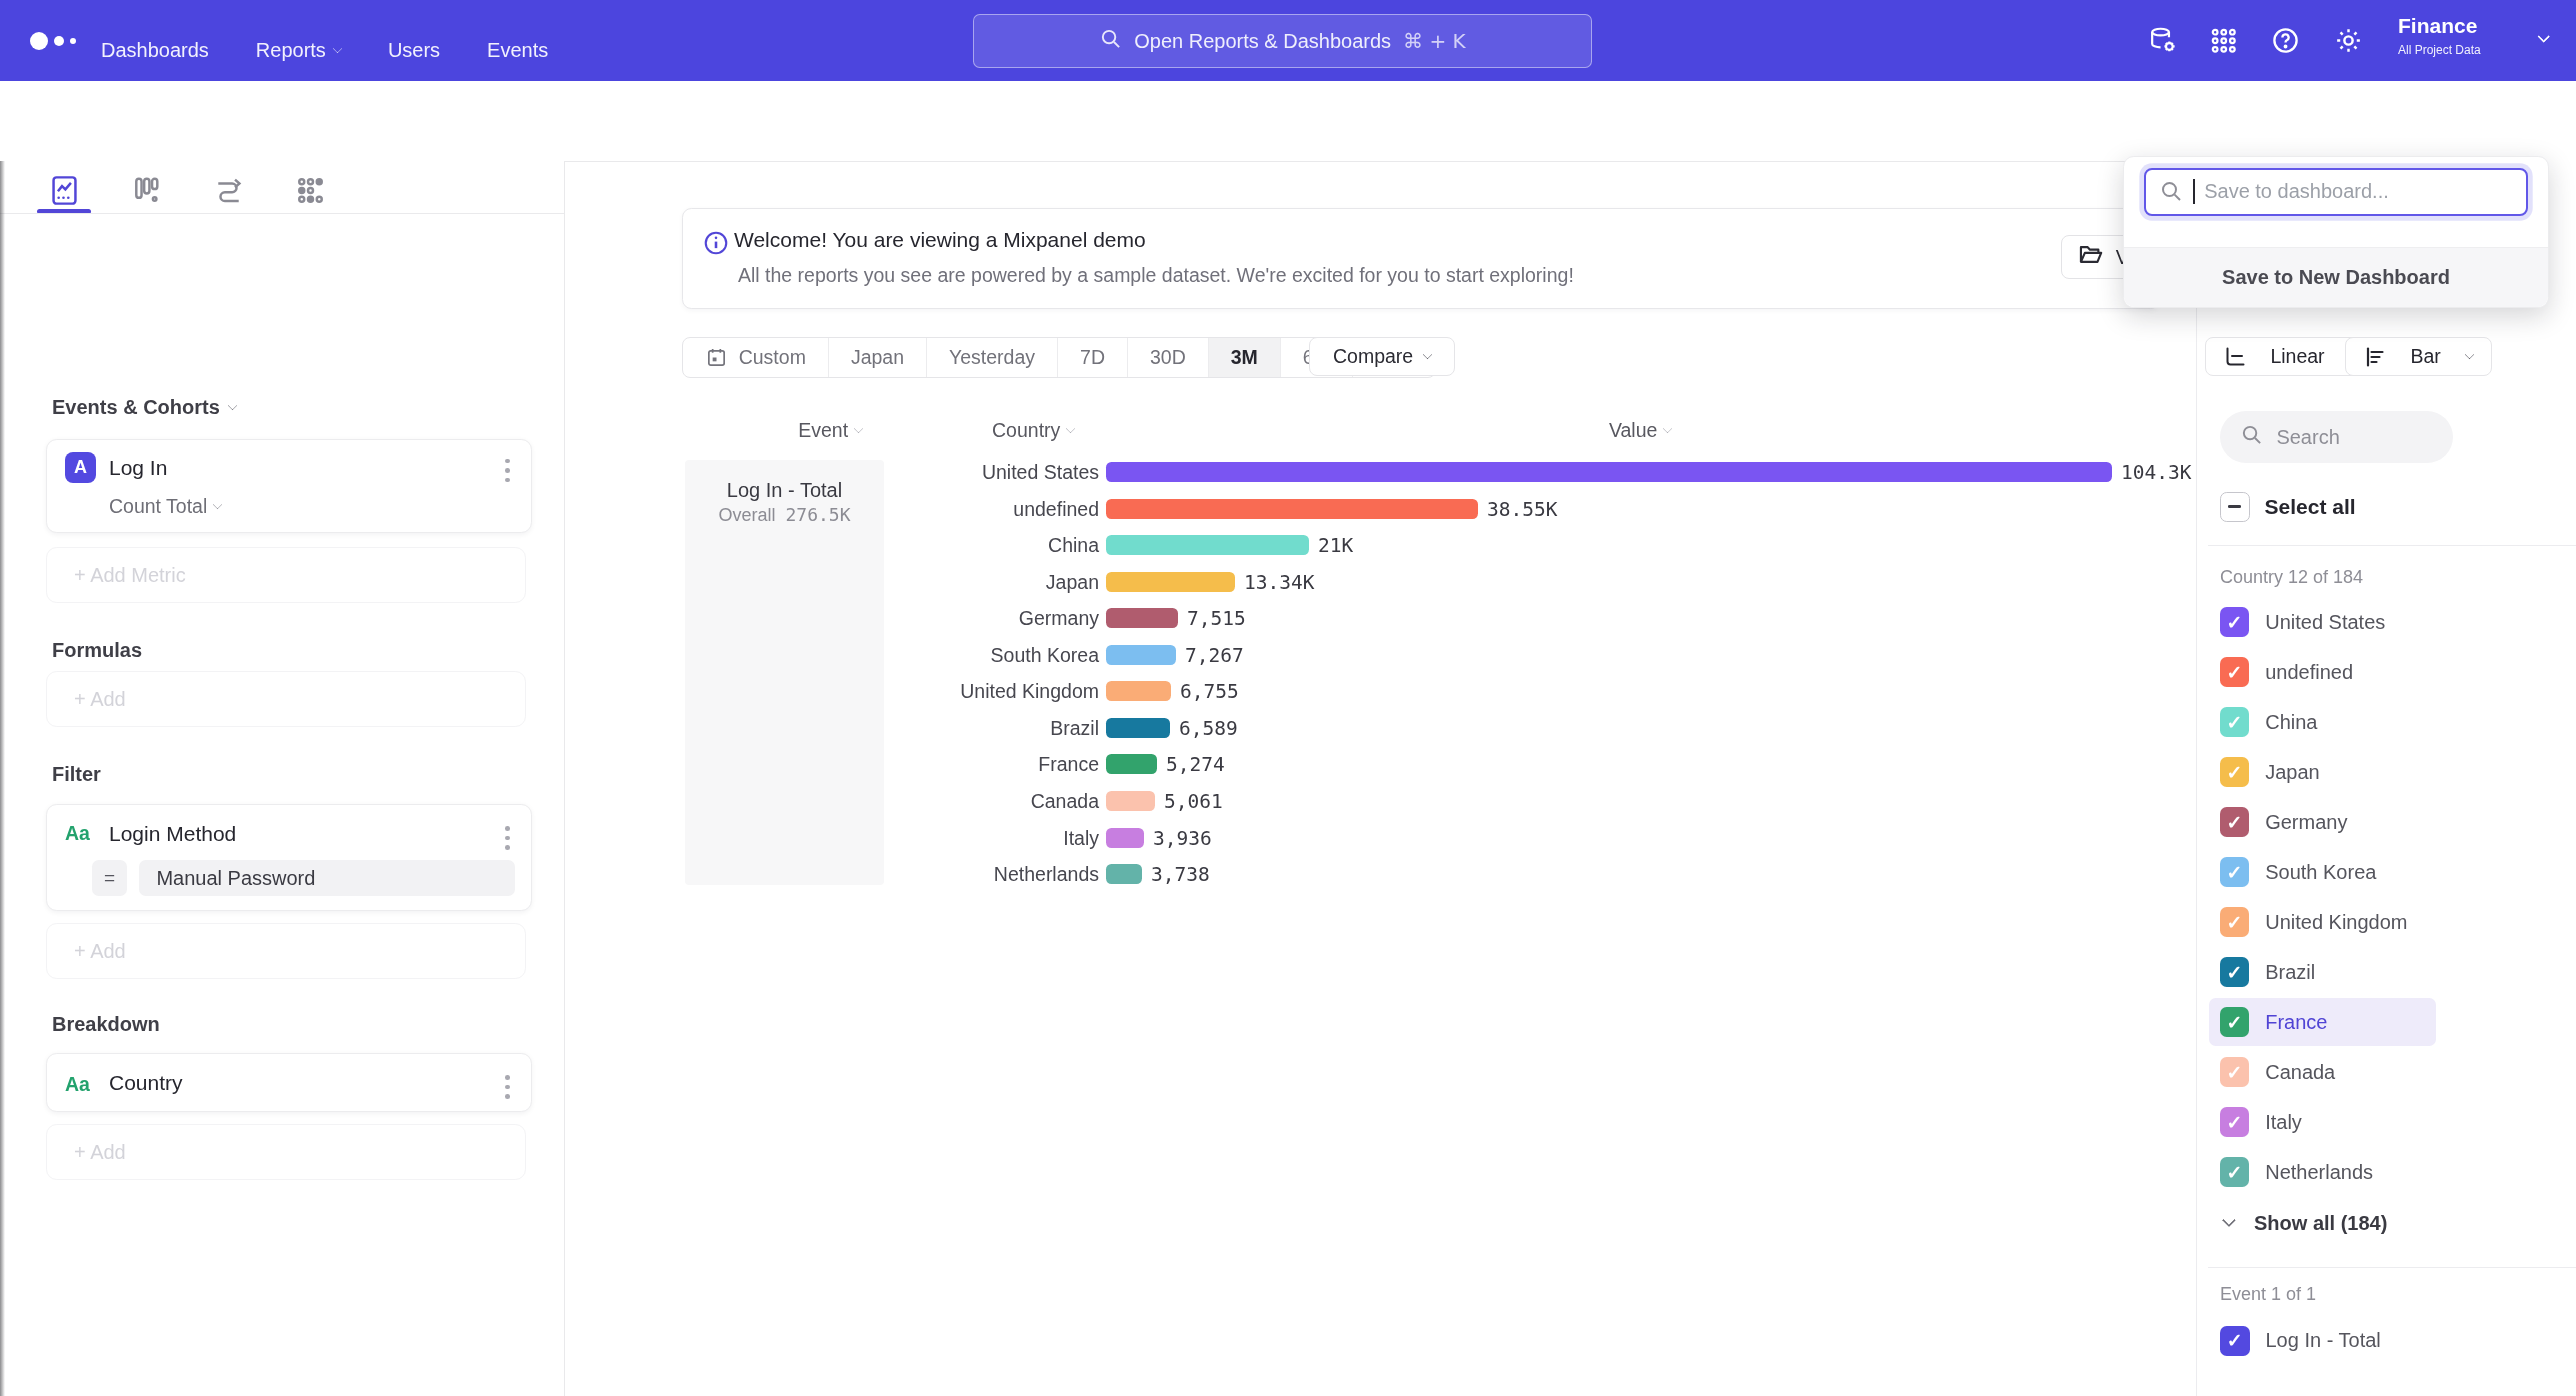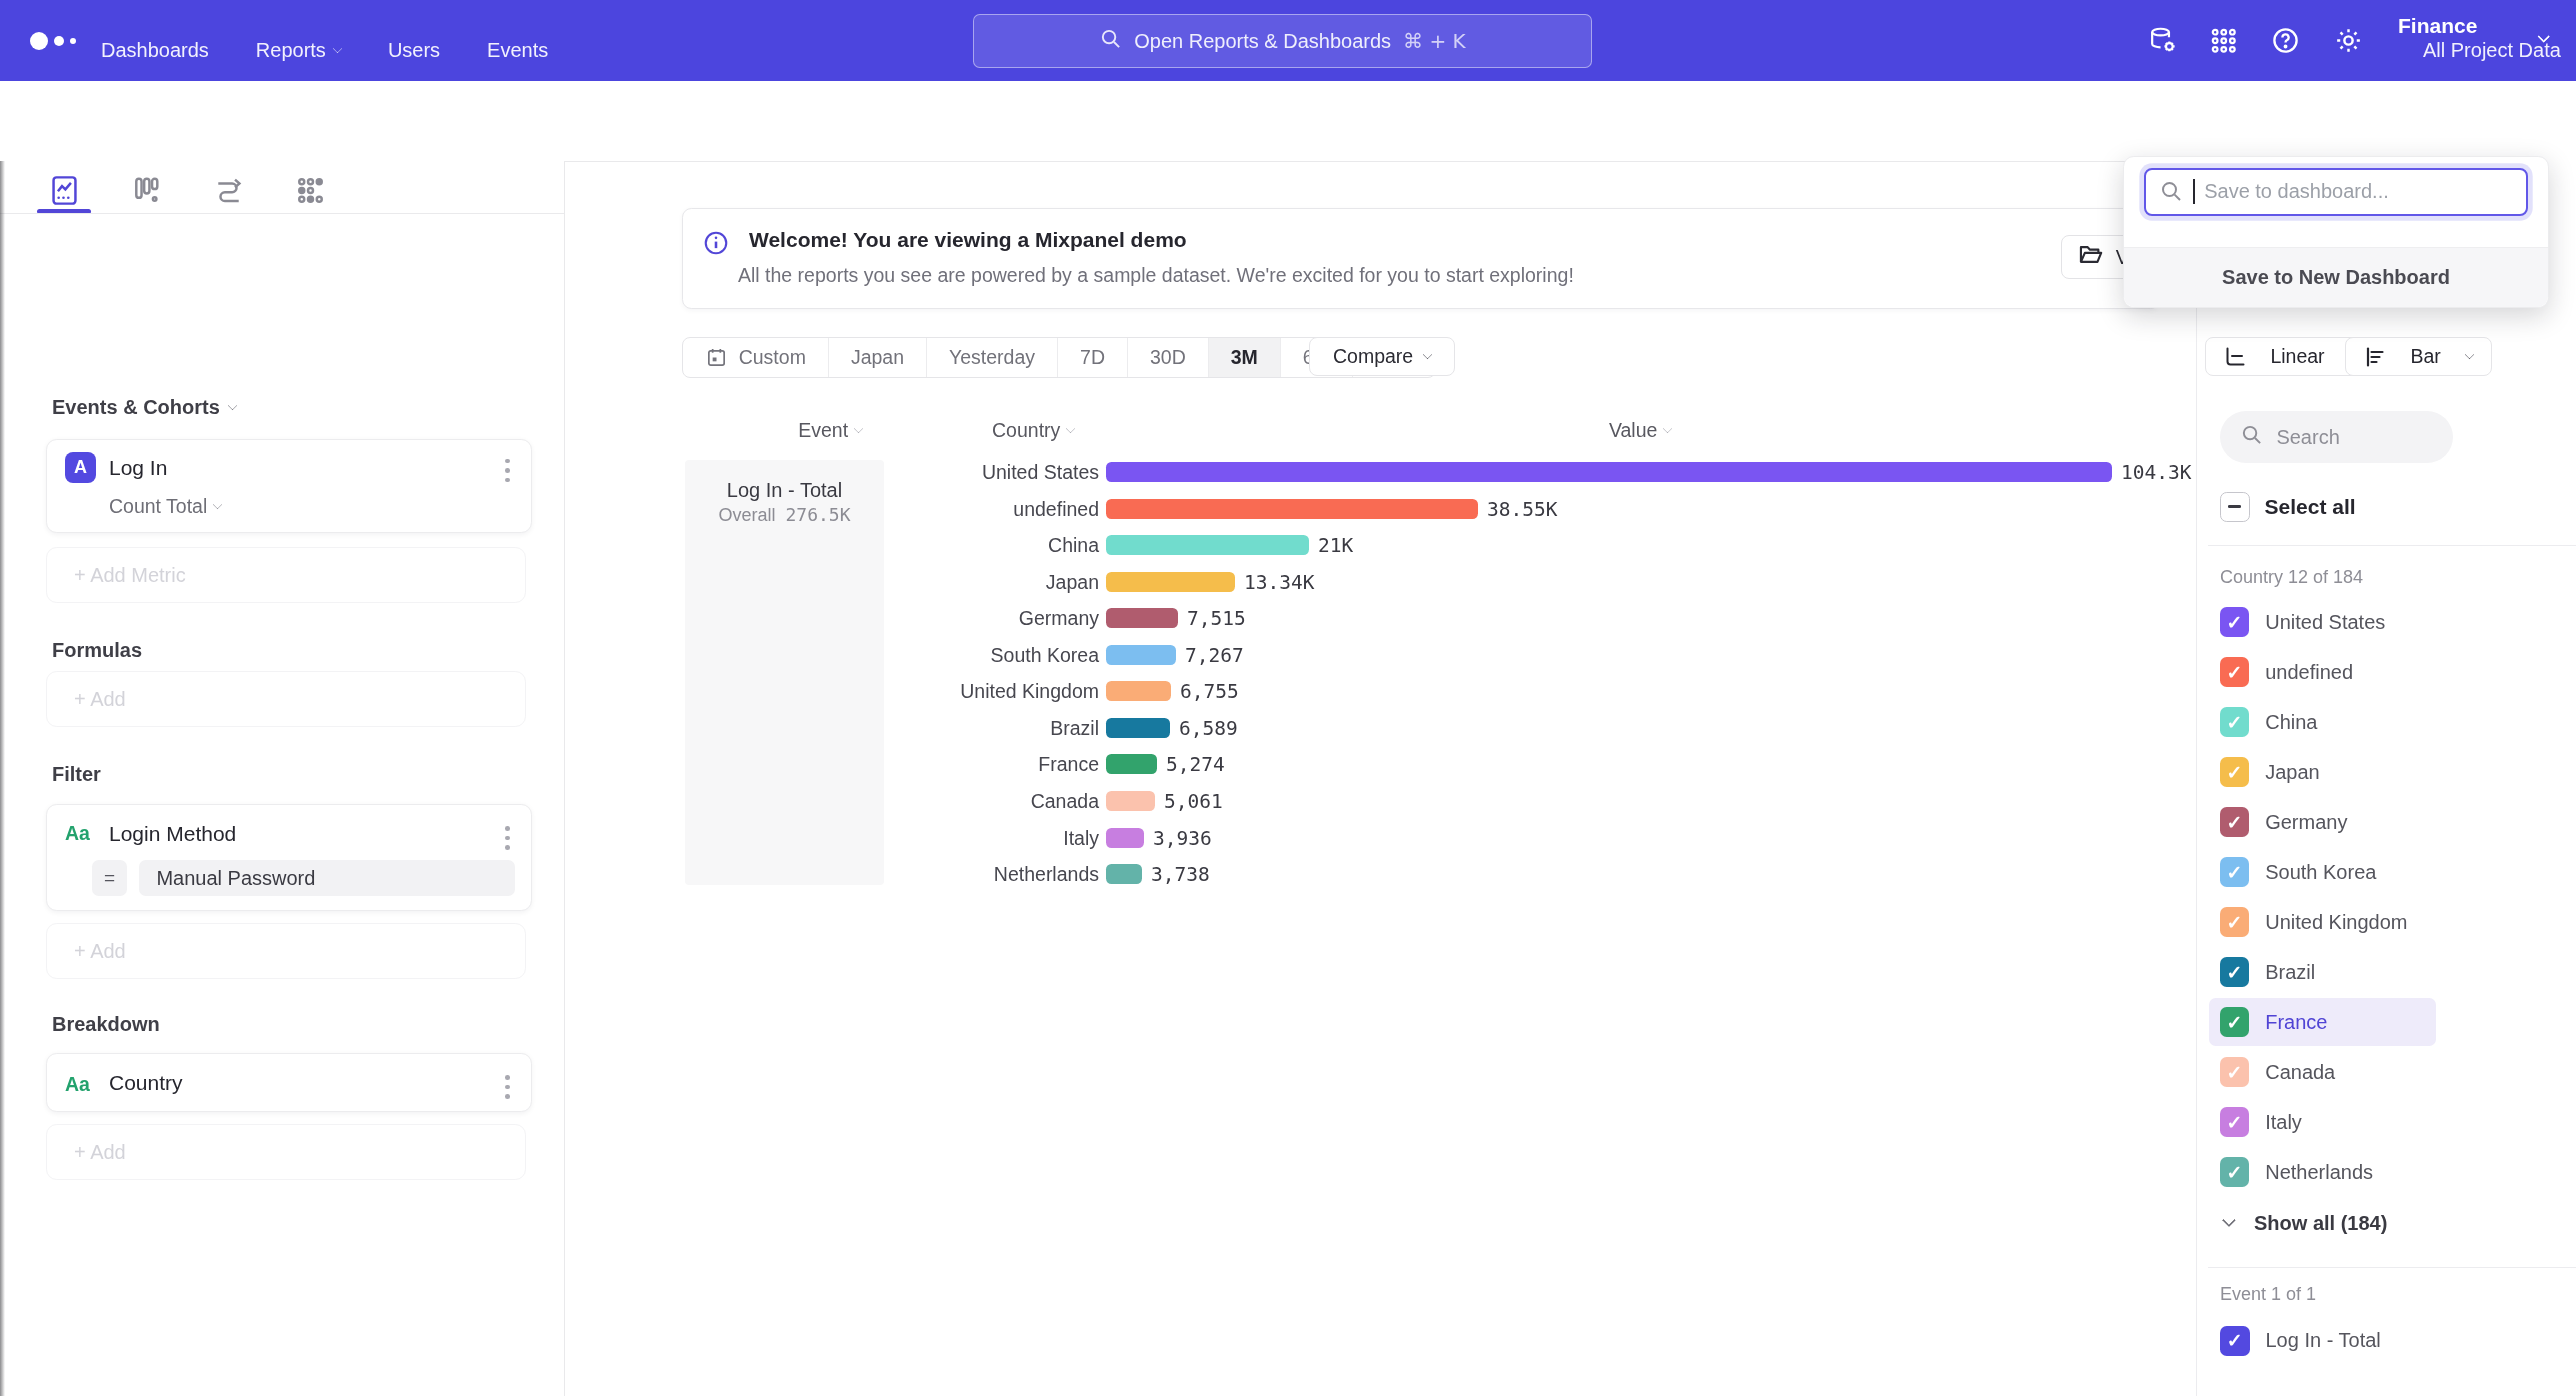--- a/index.html
+++ b/index.html
@@ -24,21 +24,21 @@
   #nav-items{left:101px;top:0;height:100px;display:flex;align-items:center;gap:47px;}
   .nav-item{display:flex;align-items:center;color:#F2F1FD;font-size:20px;cursor:pointer;}
   .nav-item .chev-sm{color:#D8D6F6;margin-left:8px;}
   #nav-search{left:973px;top:14px;width:617px;height:52px;border:1.3px solid rgba(255,255,255,.45);
      background:rgba(255,255,255,.12);border-radius:6.7px;display:flex;align-items:center;
      justify-content:center;gap:12px;color:#EFEFFC;font-size:20px;cursor:pointer;}
   #nav-search .shortcut{color:rgba(255,255,255,.72);font-family:"DejaVu Sans",sans-serif;}
   .nav-ico{width:31px;height:31px;display:flex;align-items:center;justify-content:center;cursor:pointer;}
   #project{left:2398px;top:12px;cursor:pointer;}
   #project .p-name{font-size:21px;font-weight:700;color:#fff;line-height:27px;}
-  #project .p-scope{font-size:20px;color:rgba(255,255,255,.92);line-height:23px;margin-left:25px;}
+  #project .p-scope{font-size:12px;color:rgba(255,255,255,.92);line-height:23px;}
   #project-chev{left:2532px;top:34px;color:#fff;}
 
   
   #titlebar{left:0;top:81px;width:2576px;height:80px;background:#fff;border-bottom:0.7px solid #E9E9EB;}
   #report-title{left:52px;top:106px;font-size:24px;font-weight:600;color:#26262E;}
   #add-desc{left:149px;top:109px;font-size:20px;color:#9FA0A6;cursor:text;}
   #link-btn{left:2333px;top:101px;width:38px;height:38px;display:flex;align-items:center;justify-content:center;cursor:pointer;}
   #more-btn{left:2400px;top:101px;width:44px;height:38px;display:flex;align-items:center;justify-content:center;gap:5.4px;cursor:pointer;}
   #more-btn i{width:5.4px;height:5.4px;border-radius:50%;background:#3A3A42;}
   #tb-sep{left:2457px;top:95px;width:1.3px;height:39px;background:#E8E8EA;}
@@ -62,21 +62,21 @@
   .ghost-card{position:absolute;left:46px;width:480px;border:1.3px solid #F3F3F5;border-radius:10.7px;
      color:#D3D3D9;font-size:20px;display:flex;align-items:center;padding-left:27px;box-sizing:border-box;cursor:pointer;}
   .badge-a{position:absolute;left:18px;top:12px;width:31px;height:31px;border-radius:8px;background:#5349E0;
      color:#fff;font-size:18px;font-weight:600;display:flex;align-items:center;justify-content:center;}
   .badge-aa{position:absolute;left:18px;font-size:19.5px;font-weight:700;color:#23A26D;}
   .card-kebab{position:absolute;right:17.4px;}
 
   
   #banner{left:682px;top:208px;width:1476px;height:99px;border:0.7px solid #E7E7EA;border-radius:9.4px;
      background:#fff;box-shadow:0 1.3px 5.4px rgba(20,20,40,.04);}
-  #banner-title{left:66px;top:19px;font-size:21px;font-weight:700;color:#26262E;position:absolute;}
+  #banner-title{left:51px;top:19px;font-size:21px;font-weight:400;color:#26262E;position:absolute;}
   #banner-sub{left:55px;top:55px;font-size:19.5px;color:#70707A;position:absolute;}
   #folder-btn{left:2061px;top:235px;width:221px;height:44px;border:0.7px solid #E3E3E6;border-radius:8px;
      background:#fff;display:flex;align-items:center;gap:12px;padding:0 14.8px;box-sizing:border-box;
      font-size:19.5px;color:#2B2B33;cursor:pointer;overflow:hidden;white-space:nowrap;}
 
   #date-segments{left:682px;top:337px;height:39px;display:inline-flex;align-items:stretch;
      border:0.7px solid #E5E5E8;border-radius:8px;background:#fff;overflow:hidden;}
   .seg{display:flex;align-items:center;gap:10.7px;padding:0 22px;font-size:19.5px;color:#72727A;
      border-right:0.7px solid #ECECEE;cursor:pointer;white-space:nowrap;}
   .seg:last-child{border-right:none;}

